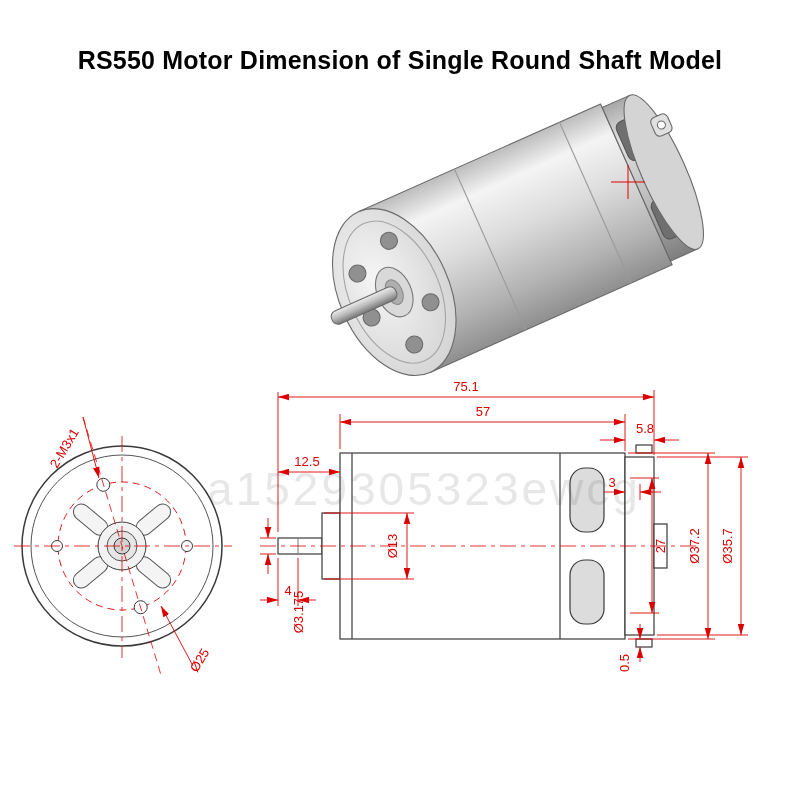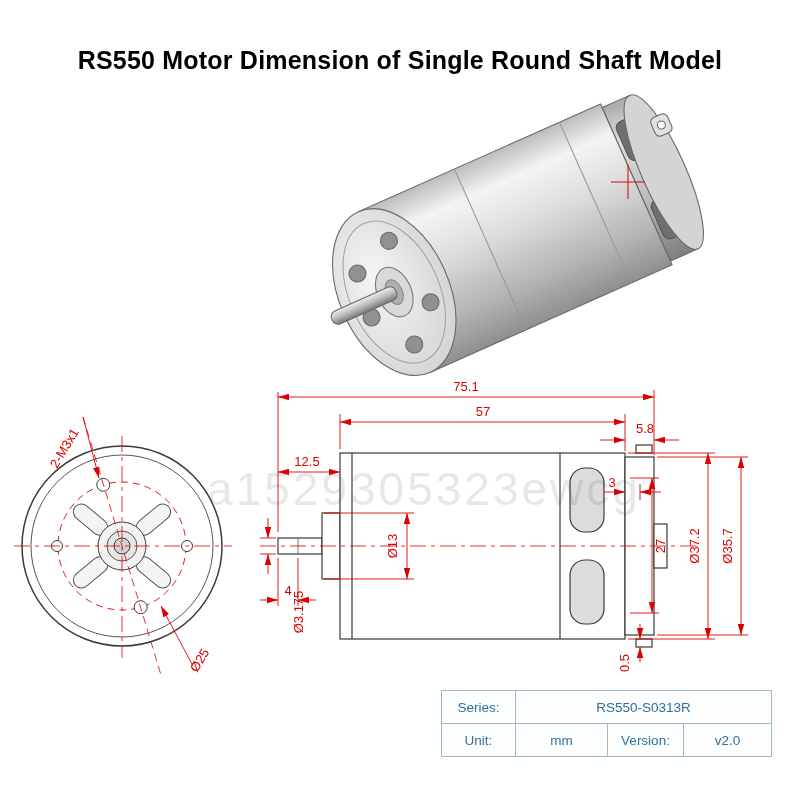--- a/index.html
+++ b/index.html
@@ -173,34 +173,14 @@
       <text class="dimtxt" transform="translate(732,546) rotate(-90)" text-anchor="middle">Ø35.7</text>
       <text class="dimtxt" transform="translate(303,612) rotate(-90)" text-anchor="middle">Ø3.175</text>
       <text class="dimtxt" transform="translate(629,663) rotate(-90)" text-anchor="middle">0.5</text>
       <text class="dimtxt" transform="translate(57,469) rotate(-59)">2-M3x1</text>
       <text class="dimtxt" transform="translate(197,673) rotate(-59)">Ø25</text>
     </g>
   </svg>
 
   <div class="watermark">a1529305323ewcg</div>
 
-  <table class="spec">
-    <colgroup>
-        <col style="width:74px">
-        <col style="width:92px">
-        <col style="width:76px">
-        <col style="width:88px">
-      </colgroup>
-    <tbody>
-        <tr>
-      <td>Series:</td>
-      <td colspan="3">RS550-S0313R</td>
-    </tr>
-    <tr>
-      <td>Unit:</td>
-      <td>mm</td>
-      <td>Version:</td>
-      <td>v2.0</td>
-    </tr>
-  </tbody>
-    </table>
 
 </div>
 
 </body></html>

